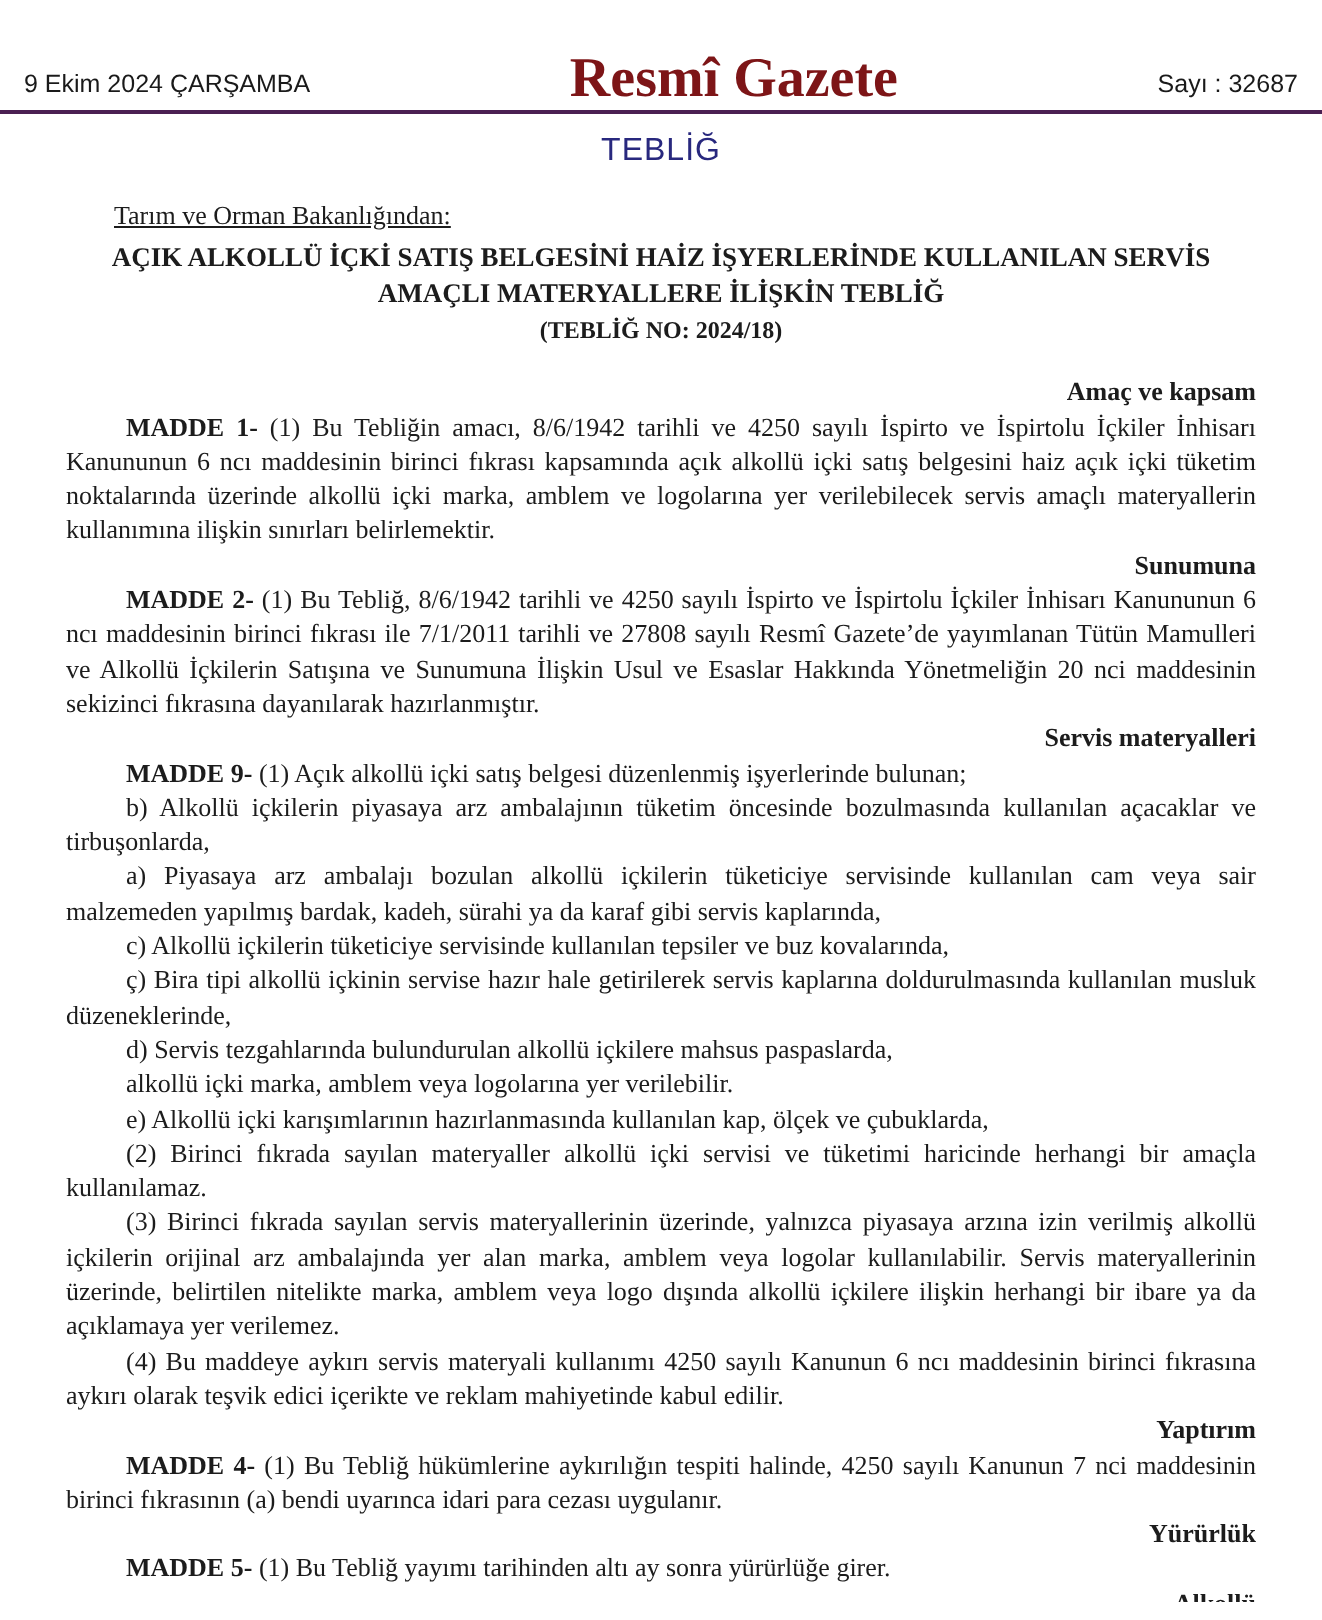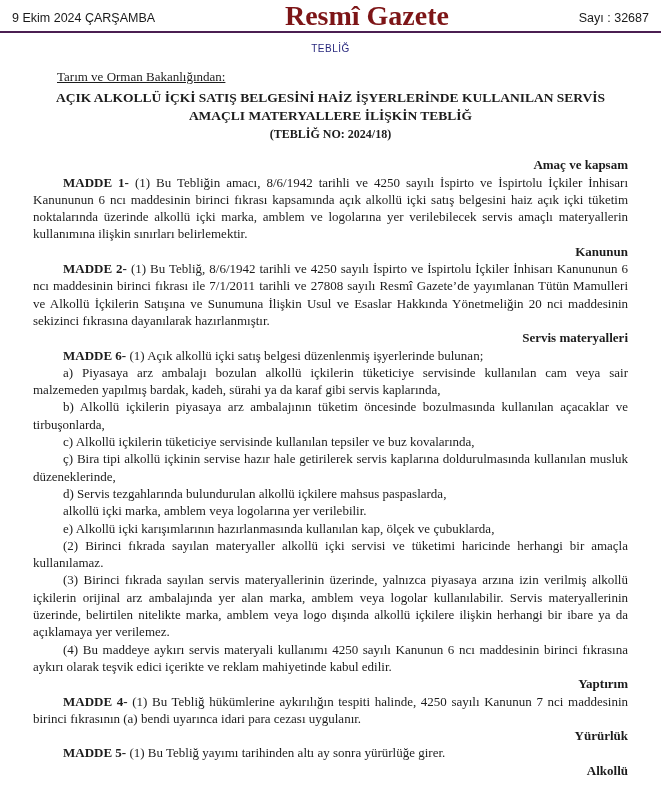--- a/index.html
+++ b/index.html
@@ -4,21 +4,21 @@
 <style>
   :root{
     --c-gazette: #7d1517;
     --c-rule: #4b1f52;
     --c-banner: #28287e;
     --c-text: #1c1c1c;
   }
   html,body{margin:0;padding:0;background:#ffffff;}
   .page{
     width:661px;height:777px;overflow:hidden;background:#ffffff;
-    color:var(--c-text);box-sizing:border-box;
+    color:var(--c-text);box-sizing:border-box;margin-top:24px;
   }
   
   .masthead{
     display:flex;justify-content:space-between;align-items:flex-end;
     padding:4px 12px 3px 12px;
     border-bottom:2px solid var(--c-rule);
   }
   .masthead .date,
   .masthead .issue{
     font-family:"Liberation Sans",sans-serif;
@@ -26,21 +26,21 @@
   }
   .masthead .gazette-title{
     font-family:"Liberation Serif",serif;
     font-weight:bold;font-size:28px;line-height:24px;
     color:var(--c-gazette);
   }
   
   .banner{
     text-align:center;
     font-family:"Liberation Sans",sans-serif;
-    font-size:10px;letter-spacing:0.5px;
+    font-size:16px;letter-spacing:0.5px;
     color:var(--c-banner);
     margin-top:10px;
   }
   
   .doc{
     padding:0 33px;
     font-family:"Liberation Serif",serif;
     font-size:13px;line-height:17.3px;color:var(--c-text);
   }
   .authority{
@@ -76,26 +76,26 @@
 
   <div class="doc">
     <div class="authority">Tarım ve Orman Bakanlığından:</div>
     <div class="doc-title">AÇIK ALKOLLÜ İÇKİ SATIŞ BELGESİNİ HAİZ İŞYERLERİNDE KULLANILAN SERVİS AMAÇLI MATERYALLERE İLİŞKİN TEBLİĞ</div>
     <div class="doc-subtitle">(TEBLİĞ NO: 2024/18)</div>
 
     <div class="doc-body">
 
     <p class="para heading"><b>Amaç ve kapsam</b></p>
         <p class="para article"><b>MADDE 1-</b> (1) Bu Tebliğin amacı, 8/6/1942 tarihli ve 4250 sayılı İspirto ve İspirtolu İçkiler İnhisarı Kanununun 6 ncı maddesinin birinci fıkrası kapsamında açık alkollü içki satış belgesini haiz açık içki tüketim noktalarında üzerinde alkollü içki marka, amblem ve logolarına yer verilebilecek servis amaçlı materyallerin kullanımına ilişkin sınırları belirlemektir.</p>
-        <p class="para heading"><b>Kanunun</b></p>
+        <p class="para heading"><b>Sunumuna</b></p>
         <p class="para article"><b>MADDE 2-</b> (1) Bu Tebliğ, 8/6/1942 tarihli ve 4250 sayılı İspirto ve İspirtolu İçkiler İnhisarı Kanununun 6 ncı maddesinin birinci fıkrası ile 7/1/2011 tarihli ve 27808 sayılı Resmî Gazete’de yayımlanan Tütün Mamulleri ve Alkollü İçkilerin Satışına ve Sunumuna İlişkin Usul ve Esaslar Hakkında Yönetmeliğin 20 nci maddesinin sekizinci fıkrasına dayanılarak hazırlanmıştır.</p>
         <p class="para heading"><b>Servis materyalleri</b></p>
-        <p class="para article"><b>MADDE 6-</b> (1) Açık alkollü içki satış belgesi düzenlenmiş işyerlerinde bulunan;</p>
+        <p class="para article"><b>MADDE 9-</b> (1) Açık alkollü içki satış belgesi düzenlenmiş işyerlerinde bulunan;</p>
+        <p class="para item">b) Alkollü içkilerin piyasaya arz ambalajının tüketim öncesinde bozulmasında kullanılan açacaklar ve tirbuşonlarda,</p>
         <p class="para item">a) Piyasaya arz ambalajı bozulan alkollü içkilerin tüketiciye servisinde kullanılan cam veya sair malzemeden yapılmış bardak, kadeh, sürahi ya da karaf gibi servis kaplarında,</p>
-        <p class="para item">b) Alkollü içkilerin piyasaya arz ambalajının tüketim öncesinde bozulmasında kullanılan açacaklar ve tirbuşonlarda,</p>
         <p class="para item">c) Alkollü içkilerin tüketiciye servisinde kullanılan tepsiler ve buz kovalarında,</p>
         <p class="para item">ç) Bira tipi alkollü içkinin servise hazır hale getirilerek servis kaplarına doldurulmasında kullanılan musluk düzeneklerinde,</p>
         <p class="para item">d) Servis tezgahlarında bulundurulan alkollü içkilere mahsus paspaslarda,</p>
         <p class="para item">alkollü içki marka, amblem veya logolarına yer verilebilir.</p>
         <p class="para item">e) Alkollü içki karışımlarının hazırlanmasında kullanılan kap, ölçek ve çubuklarda,</p>
         <p class="para article">(2) Birinci fıkrada sayılan materyaller alkollü içki servisi ve tüketimi haricinde herhangi bir amaçla kullanılamaz.</p>
         <p class="para article">(3) Birinci fıkrada sayılan servis materyallerinin üzerinde, yalnızca piyasaya arzına izin verilmiş alkollü içkilerin orijinal arz ambalajında yer alan marka, amblem veya logolar kullanılabilir. Servis materyallerinin üzerinde, belirtilen nitelikte marka, amblem veya logo dışında alkollü içkilere ilişkin herhangi bir ibare ya da açıklamaya yer verilemez.</p>
         <p class="para article">(4) Bu maddeye aykırı servis materyali kullanımı 4250 sayılı Kanunun 6 ncı maddesinin birinci fıkrasına aykırı olarak teşvik edici içerikte ve reklam mahiyetinde kabul edilir.</p>
         <p class="para heading"><b>Yaptırım</b></p>
         <p class="para article"><b>MADDE 4-</b> (1) Bu Tebliğ hükümlerine aykırılığın tespiti halinde, 4250 sayılı Kanunun 7 nci maddesinin birinci fıkrasının (a) bendi uyarınca idari para cezası uygulanır.</p>

